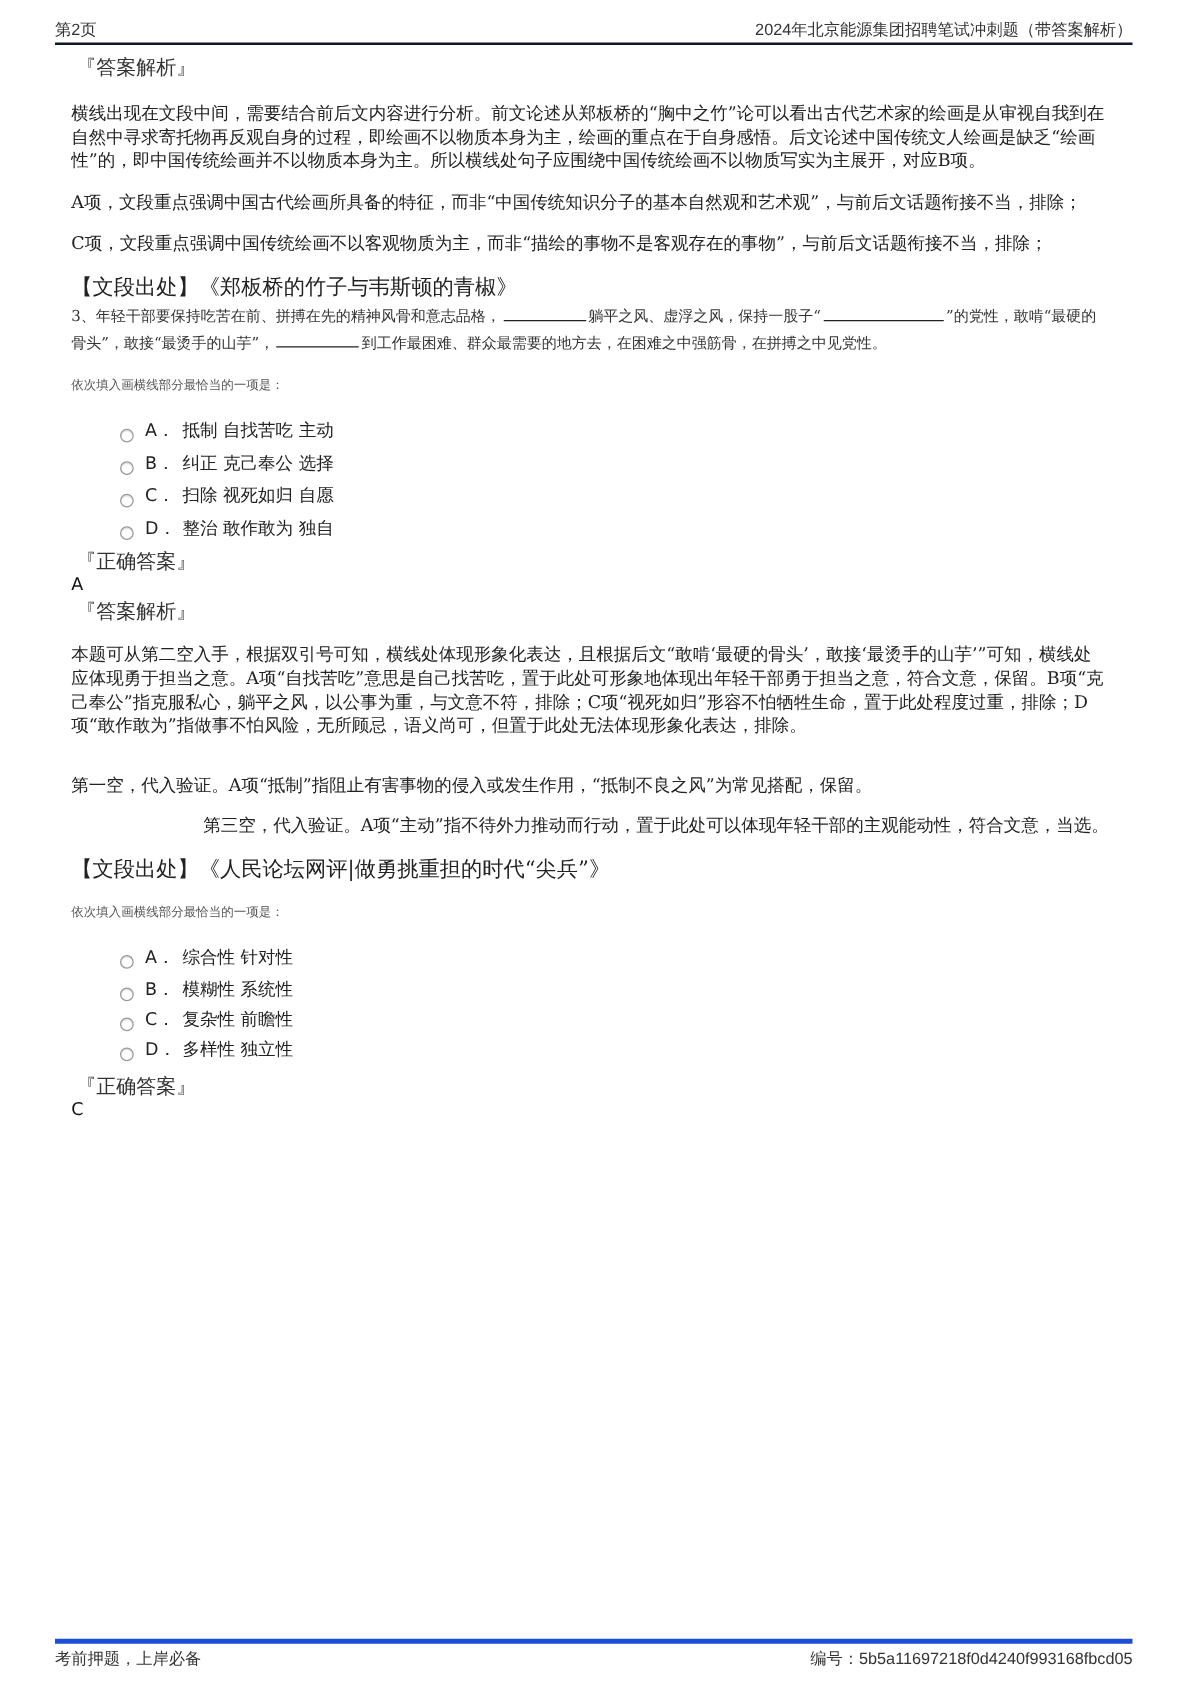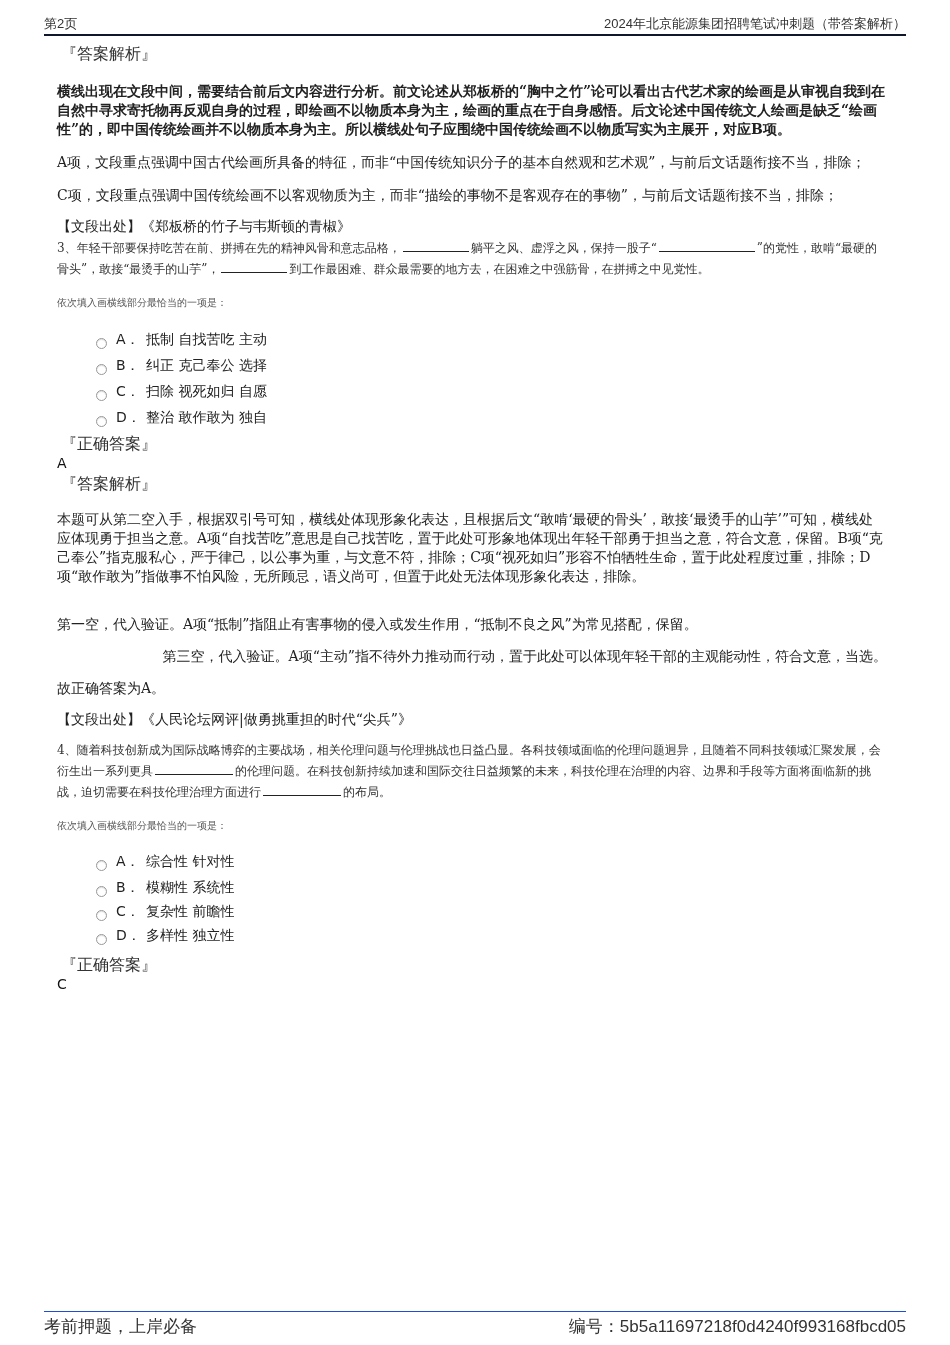--- a/index.html
+++ b/index.html
@@ -3,49 +3,49 @@
 <meta charset="utf-8">
 <style>
   html, body { margin: 0; padding: 0; background: #ffffff; }
   body { width: 950px; height: 1345px; position: relative; overflow: hidden;
          font-family: "Liberation Sans", "DejaVu Sans", sans-serif; color: #222; }
   .header { position: absolute; left: 44px; right: 44px; top: 12px; height: 22px;
             border-bottom: 2px solid #0f172a; font-size: 13px; color: #333; }
   .header .left { position: absolute; left: 0; top: 3px; }
   .header .right { position: absolute; right: 0; top: 3px; }
   .footer { position: absolute; left: 44px; right: 44px; top: 1311px; height: 24px;
-            border-top: 1px solid #1d4ed8; font-size: 17px; color: #333; }
+            border-top: 4px solid #1d4ed8; font-size: 13px; color: #333; }
   .footer .left { position: absolute; left: 0; top: 3px; }
   .footer .right { position: absolute; right: 0; top: 3px; }
 
   .content { position: absolute; left: 57px; top: 44px; width: 830px; }
   .section-label { font-family: "DejaVu Serif", serif; font-size: 16px; color: #333; margin-left: 4px; }
   .para { font-family: "DejaVu Serif", serif; font-size: 14px; line-height: 19px; color: #222; }
-  .source { font-family: "DejaVu Serif", serif; font-size: 14px; color: #222; }
+  .source { font-family: "DejaVu Serif", serif; font-size: 17px; color: #222; }
   .question { font-family: "DejaVu Serif", serif; font-size: 12px; line-height: 21px; color: #333; }
   .prompt { font-family: "DejaVu Serif", serif; font-size: 10px; color: #555; }
   .blank { display: inline-block; border-bottom: 1px solid #222; height: 12px; vertical-align: baseline; margin: 0 2px; }
   .options { margin-left: 39px; }
   .option { font-family: "DejaVu Sans", sans-serif; font-size: 14px; color: #222; height: 26px; display: flex; align-items: center; }
   .radio { width: 9px; height: 9px; border: 1px solid #999; border-radius: 50%; margin-right: 9px; margin-top: 6px; background: #fff; box-shadow: inset 0 1px 1px #ddd; cursor: pointer; }
   .opt-letter { width: 30px; }
   .answer { font-family: "DejaVu Sans", sans-serif; font-size: 14px; color: #111; }
 </style>
 </head>
 <body>
 
 <div class="header">
   <span class="left">第2页</span>
   <span class="right">2024年北京能源集团招聘笔试冲刺题（带答案解析）</span>
 </div>
 
 <div class="content">
   <div class="section-label" style="height:20px;">『答案解析』</div>
 
-  <div class="para" style="margin-top:18px;font-weight:bold;">横线出现在文段中间，需要结合前后文内容进行分析。前文论述从郑板桥的“胸中之竹”论可以看出古代艺术家的绘画是从审视自我到在自然中寻求寄托物再反观自身的过程，即绘画不以物质本身为主，绘画的重点在于自身感悟。后文论述中国传统文人绘画是缺乏“绘画性”的，即中国传统绘画并不以物质本身为主。所以横线处句子应围绕中国传统绘画不以物质写实为主展开，对应B项。</div>
+  <div class="para" style="margin-top:18px;">横线出现在文段中间，需要结合前后文内容进行分析。前文论述从郑板桥的“胸中之竹”论可以看出古代艺术家的绘画是从审视自我到在自然中寻求寄托物再反观自身的过程，即绘画不以物质本身为主，绘画的重点在于自身感悟。后文论述中国传统文人绘画是缺乏“绘画性”的，即中国传统绘画并不以物质本身为主。所以横线处句子应围绕中国传统绘画不以物质写实为主展开，对应B项。</div>
   <div class="para" style="margin-top:14px;">A项，文段重点强调中国古代绘画所具备的特征，而非“中国传统知识分子的基本自然观和艺术观”，与前后文话题衔接不当，排除；</div>
   <div class="para" style="margin-top:14px;">C项，文段重点强调中国传统绘画不以客观物质为主，而非“描绘的事物不是客观存在的事物”，与前后文话题衔接不当，排除；</div>
   <div class="source" style="margin-top:13px;">【文段出处】《郑板桥的竹子与韦斯顿的青椒》</div>
 
   <div class="question" style="margin-top:2px;">
     <span>3、年轻干部要保持吃苦在前、拼搏在先的精神风骨和意志品格，</span><span class="blank" style="width:66px;"></span><span>躺平之风、虚浮之风，保持一股子“</span><span class="blank" style="width:96px;"></span><span>”的党性，敢啃“最硬的骨头”，敢接“最烫手的山芋”，</span><span class="blank" style="width:66px;"></span><span>到工作最困难、群众最需要的地方去，在困难之中强筋骨，在拼搏之中见党性。</span>
   </div>
   <div class="prompt" style="margin-top:16px;">依次填入画横线部分最恰当的一项是：</div>
 
   <div class="options" style="margin-top:17px;">
@@ -68,29 +68,25 @@
       <span class="radio"></span>
       <span class="opt-letter">D．</span>
       <span>整治 敢作敢为 独自</span>
     </div>
   </div>
 
   <div class="section-label" style="margin-top:3px;">『正确答案』</div>
   <div class="answer">A</div>
   <div class="section-label" style="margin-top:3px;">『答案解析』</div>
 
-  <div class="para" style="margin-top:15px;">本题可从第二空入手，根据双引号可知，横线处体现形象化表达，且根据后文“敢啃‘最硬的骨头’，敢接‘最烫手的山芋’”可知，横线处应体现勇于担当之意。A项“自找苦吃”意思是自己找苦吃，置于此处可形象地体现出年轻干部勇于担当之意，符合文意，保留。B项“克己奉公”指克服私心，严于律己，以公事为重，与文意不符，排除；C项“视死如归”形容不怕牺牲生命，置于此处程度过重，排除；D项“敢作敢为”指做事不怕风险，无所顾忌，语义尚可，但置于此处无法体现形象化表达，排除。</div>
+  <div class="para" style="margin-top:15px;">本题可从第二空入手，根据双引号可知，横线处体现形象化表达，且根据后文“敢啃‘最硬的骨头’，敢接‘最烫手的山芋’”可知，横线处应体现勇于担当之意。A项“自找苦吃”意思是自己找苦吃，置于此处可形象地体现出年轻干部勇于担当之意，符合文意，保留。B项“克己奉公”指克服私心，躺平之风，以公事为重，与文意不符，排除；C项“视死如归”形容不怕牺牲生命，置于此处程度过重，排除；D项“敢作敢为”指做事不怕风险，无所顾忌，语义尚可，但置于此处无法体现形象化表达，排除。</div>
   <div class="para" style="margin-top:29px;">第一空，代入验证。A项“抵制”指阻止有害事物的侵入或发生作用，“抵制不良之风”为常见搭配，保留。</div>
   <div class="para" style="margin-top:13px;text-align:right;">第三空，代入验证。A项“主动”指不待外力推动而行动，置于此处可以体现年轻干部的主观能动性，符合文意，当选。</div>
-  <div class="para" style="margin-top:13px;">故正确答案为A。</div>
   <div class="source" style="margin-top:13px;">【文段出处】《人民论坛网评|做勇挑重担的时代“尖兵”》</div>
 
-  <div class="question" style="margin-top:11px;">
-    <span>4、随着科技创新成为国际战略博弈的主要战场，相关伦理问题与伦理挑战也日益凸显。各科技领域面临的伦理问题迥异，且随着不同科技领域汇聚发展，会衍生出一系列更具</span><span class="blank" style="width:78px;"></span><span>的伦理问题。在科技创新持续加速和国际交往日益频繁的未来，科技伦理在治理的内容、边界和手段等方面将面临新的挑战，迫切需要在科技伦理治理方面进行</span><span class="blank" style="width:78px;"></span><span>的布局。</span>
-  </div>
   <div class="prompt" style="margin-top:16px;">依次填入画横线部分最恰当的一项是：</div>
 
   <div class="options" style="margin-top:16px;">
     <div class="option">
       <span class="radio"></span>
       <span class="opt-letter">A．</span>
       <span>综合性 针对性</span>
     </div>
     <div class="option">
       <span class="radio"></span>

